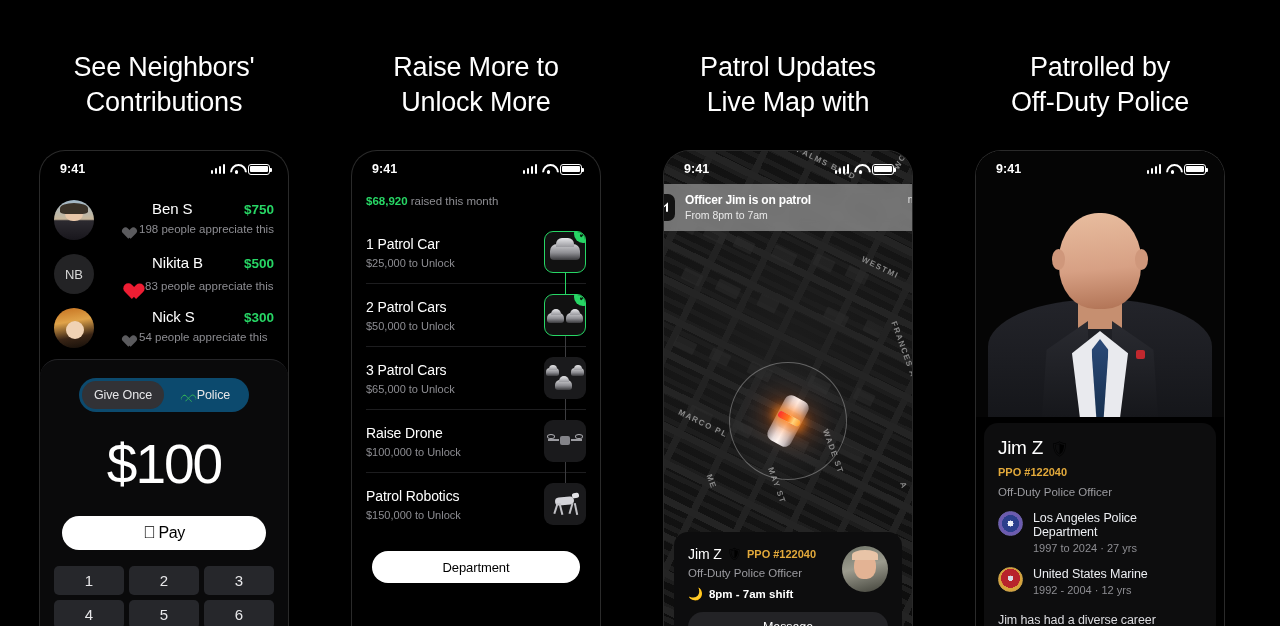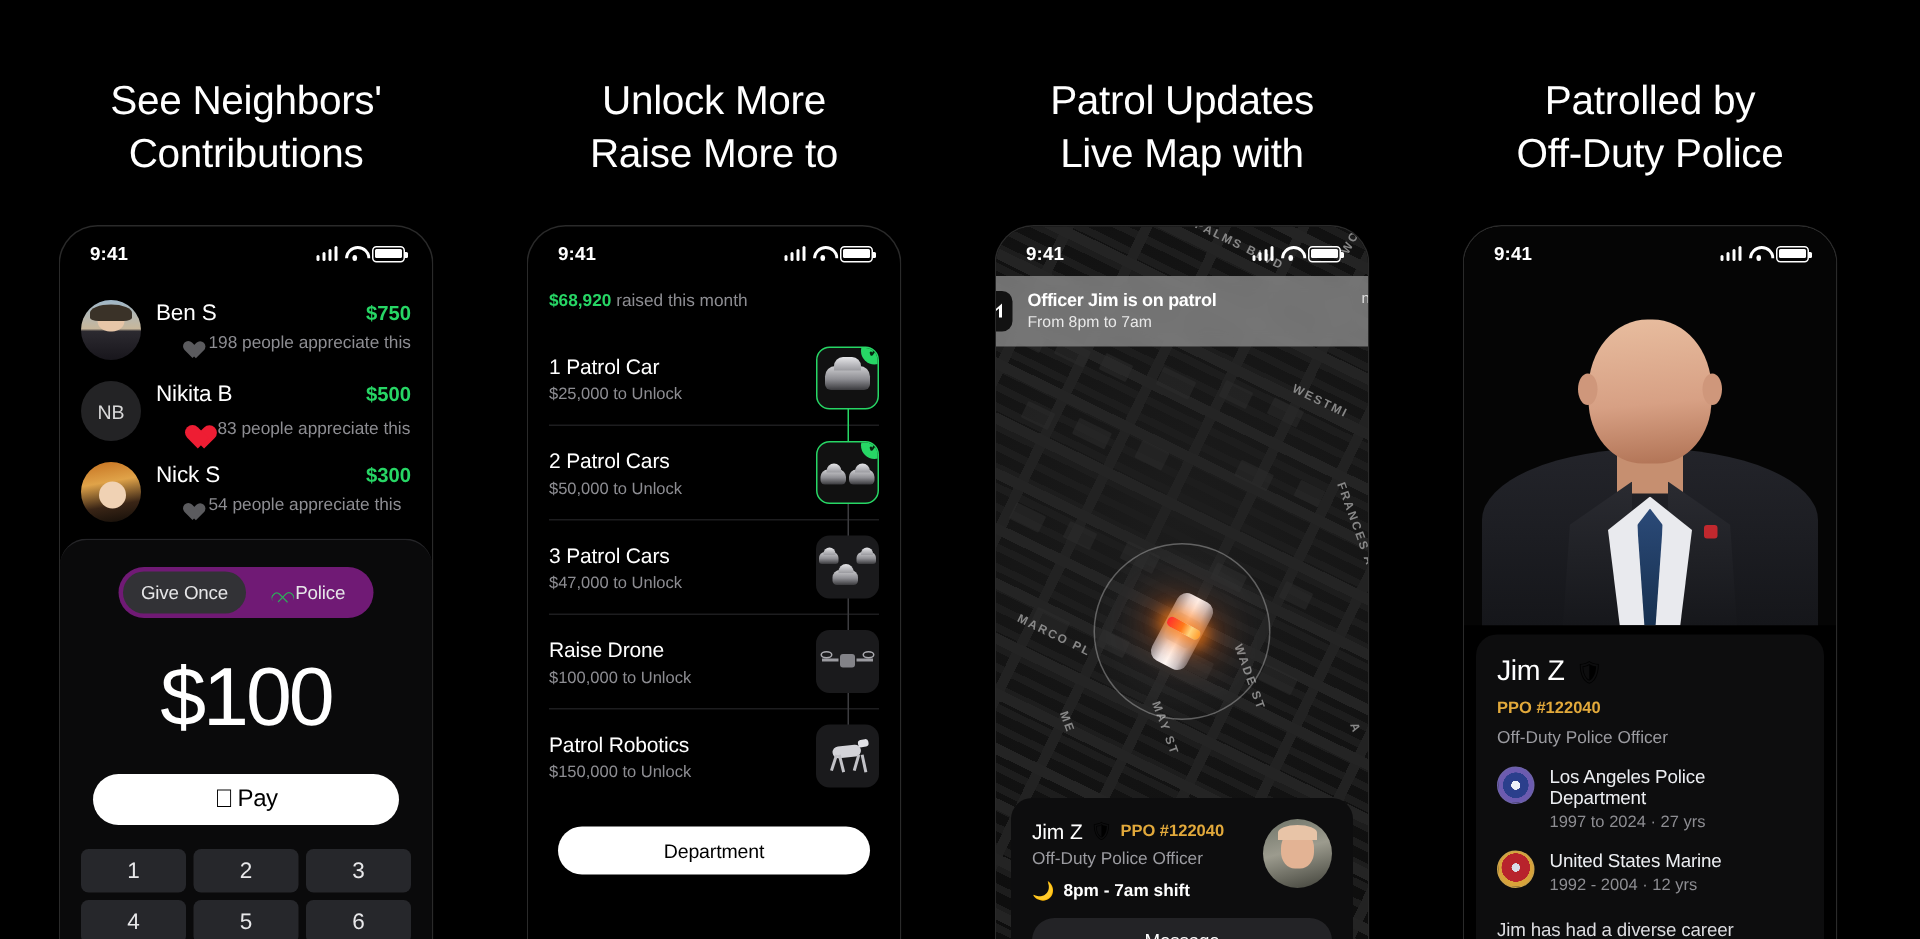--- a/index.html
+++ b/index.html
@@ -71,21 +71,21 @@
   }
   .ava-ben { background: linear-gradient(180deg,#9fb7c9 0%,#c8b79b 48%,#2c2a30 52%,#18161c 100%); }
   .ava-ben:before{ content:""; position:absolute; left:11px; top:5px; width:18px; height:16px;
     background:#e7c6a8; border-radius:50% 50% 45% 45%; }
   .ava-ben:after{ content:""; position:absolute; left:6px; top:3px; width:28px; height:11px;
     background:#3a3228; border-radius:50% 50% 20% 20%; }
   .ava-nick { background: linear-gradient(170deg,#c5701f 0%,#e0a349 35%,#3a2516 70%,#120d08 100%); }
   .ava-nick:before{ content:""; position:absolute; left:12px; top:13px; width:18px; height:18px;
     background:#f0d2b4; border-radius:50%; }
   .c-body { flex:1; min-width:0; }
-  .c-top { display:flex; align-items:baseline; justify-content:space-between; }
+  .c-top { display:flex; align-items:baseline; justify-content:space-between;margin-left:48px; }
   .c-name { color:#fff; font-size:15px; font-weight:500; letter-spacing:-0.1px; }
   .c-amt { color:#27d665; font-size:13.5px; font-weight:600; }
   .c-sub { display:flex; align-items:center; gap:6px; margin-top:6px; padding-left:16px; }
   .heart-gray {
     width:13px; height:12px; flex:none; position:relative; filter: drop-shadow(0 0 0 #000);
   }
   .heart-gray:before,.heart-gray:after{
     content:""; position:absolute; top:0; width:6.8px; height:10.5px;
     background:#5b5b5e; border-radius:4px 4px 0 0;
   }
@@ -112,21 +112,21 @@
   .fh.h3:before,.fh.h3:after{ width:3.2px; height:5px; border-radius:2px 2px 0 0;}
   .fh.h3:before{ left:2.8px; transform:rotate(45deg); transform-origin:0 100%;}
   .fh.h3:after{ left:2.8px; transform:rotate(-45deg); transform-origin:100% 100%;}
 
   .pay-sheet {
     position:absolute; left:0; right:0; bottom:0; top:208px;
     background:#0a0a0b; border-top:1px solid #252528;
     border-radius:18px 18px 0 0; padding:18px 12px 0 12px;
   }
   .toggle {
-    width:170px; margin:0 auto; height:34px; background:#701a75;
+    width:170px; margin:0 auto; height:34px; background:#0c4a6e;
     border-radius:17px; display:flex; align-items:center; padding:3px;
   }
   .tg-seg {
     flex:1; height:100%; display:flex; align-items:center; justify-content:center;
     gap:5px; border-radius:14px; color:#e6e6e8; font-size:12.5px; letter-spacing:-0.1px;
   }
   .tg-seg.active { background:#323236; }
   .heart-outline { width:12px; height:11px; position:relative; }
   .heart-outline:before,.heart-outline:after{
     content:""; position:absolute; top:0; width:6.4px; height:9.8px;
@@ -476,22 +476,22 @@
           <div class="key">7</div>
           <div class="key">8</div>
           <div class="key">9</div>
         </div>
       </div>
     </div>
   </div>
 
   <div class="panel p2">
     <div class="headline">
+      <div>Raise More to</div>
       <div>Unlock More</div>
-      <div>Raise More to</div>
     </div>
 
     <div class="phone">
       <div class="statusbar">
         <div class="st-time">9:41</div>
         <div class="st-icons">
           <span class="bars">
               <i></i>
               <i></i>
               <i></i>
@@ -536,21 +536,21 @@
                 <span class="car sm"></span>
                 <span class="car sm"></span>
               </span>
               <span class="t-check">✓</span>
             </div>
           </div>
 
           <div class="tier">
             <div>
               <div class="t-name">3 Patrol Cars</div>
-              <div class="t-cost">$47,000 to Unlock</div>
+              <div class="t-cost">$65,000 to Unlock</div>
             </div>
             <div class="t-icon">
               <span class="cars3">
                 <span class="car xs a"></span>
                 <span class="car xs b"></span>
                 <span class="car sm c"></span>
               </span>
             </div>
           </div>
 

